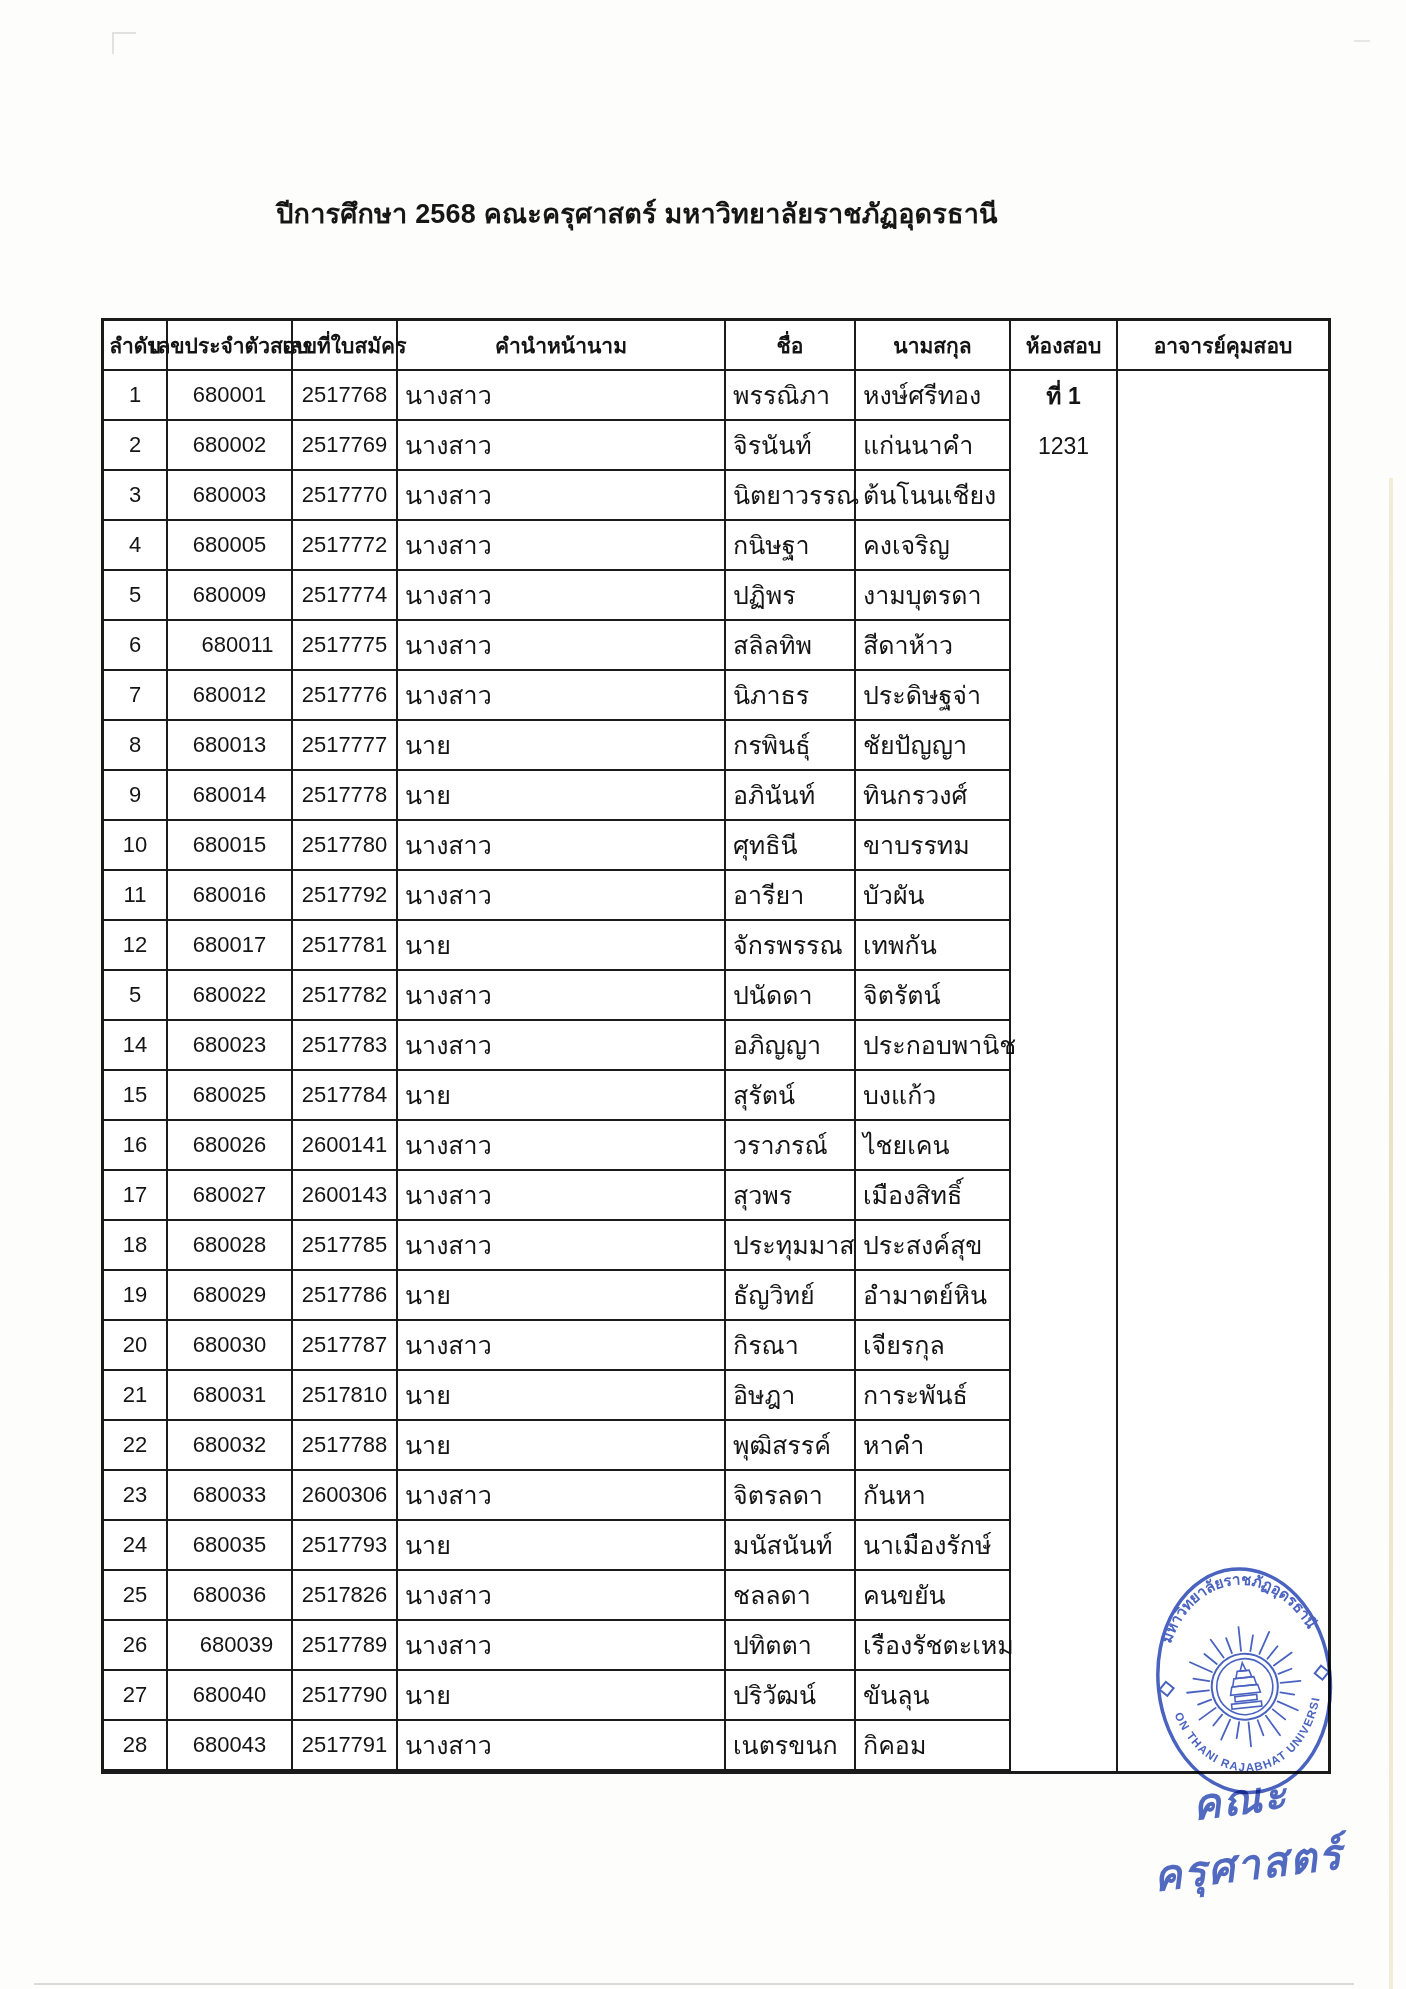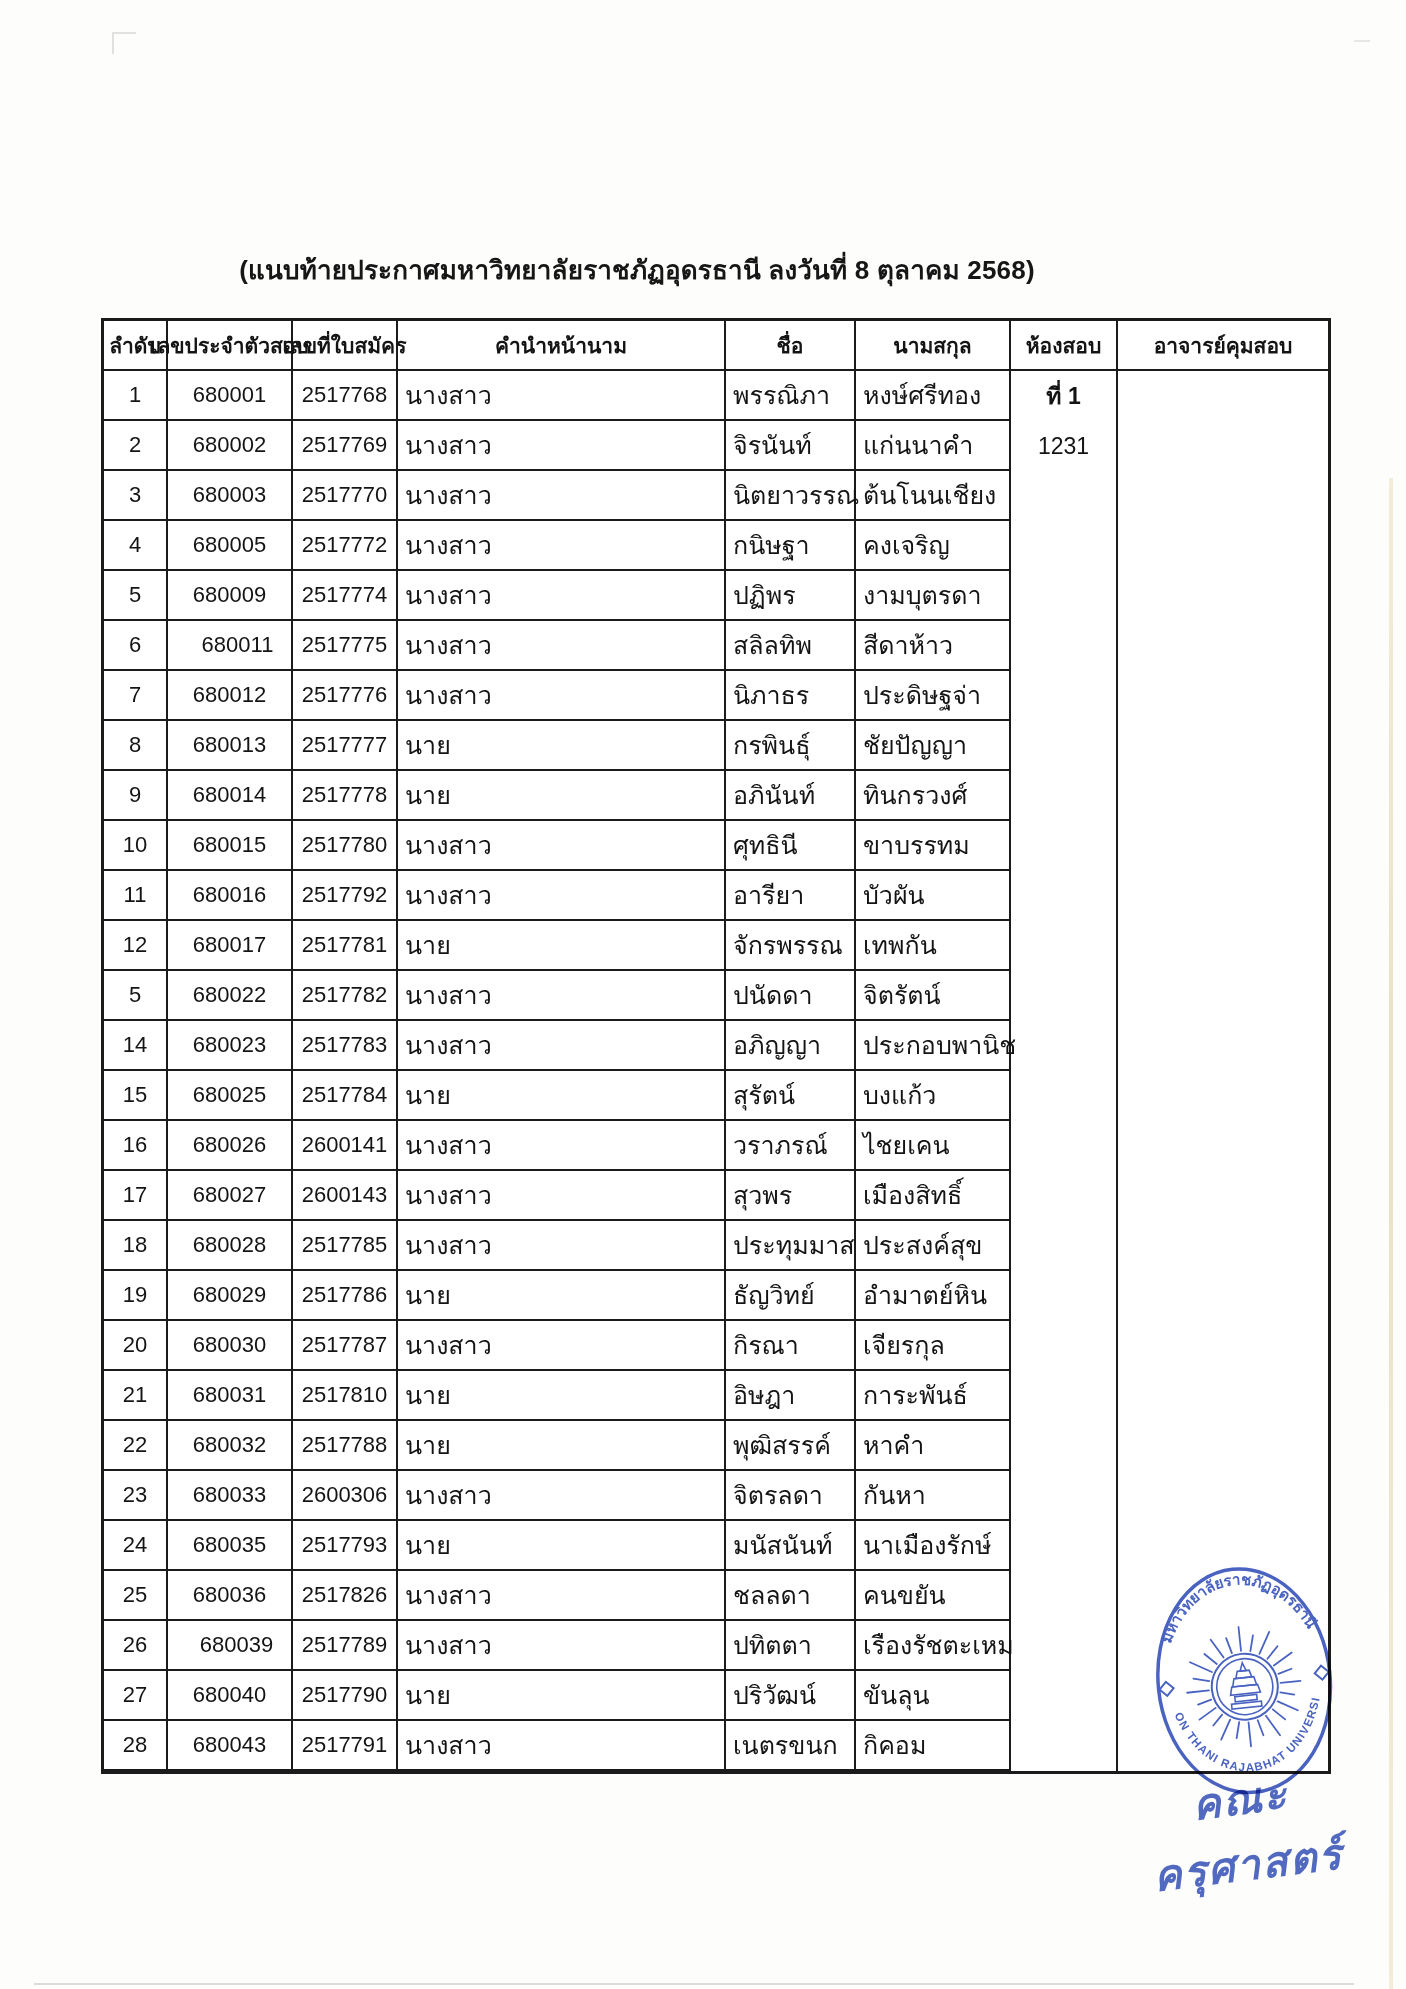--- a/index.html
+++ b/index.html
@@ -58,21 +58,21 @@
   .corner-mark-tl{ left:112px; top:32px; width:22px; height:20px;
     border-left:2px solid #9a9a9a; border-top:2px solid #9a9a9a; opacity:.28; }
   .corner-mark-tr{ left:1354px; top:40px; width:16px; height:2px; background:#a8a8a8; opacity:.25; }
   .bottom-scan{ left:34px; top:1983px; width:1320px; height:2px; background:#b9b9b9; opacity:.5; }
 </style>
 </head>
 <body>
 
 <div class="page">
 
-  <div class="title-line tl3">(แนบท้ายประกาศมหาวิทยาลัยราชภัฏอุดรธานี ลงวันที่ 8 ตุลาคม 2568)</div>
+  <div class="title-line tl2">ปีการศึกษา 2568 คณะครุศาสตร์ มหาวิทยาลัยราชภัฏอุดรธานี</div>
 
   <div class="roster" id="roster">
     <div class="cell merged room-cell" style="grid-column:7; grid-row:2 / span 28; border-bottom:none;">
       <div class="room-line1">ที่ 1</div>
       <div class="room-line2">1231</div>
     </div>
     <div class="cell merged no-r" style="grid-column:8; grid-row:2 / span 28; border-bottom:none;">
       <span></span>
     </div>
   <div class="cell th" style="grid-area: 1 / 1;">ลำดับ</div>

